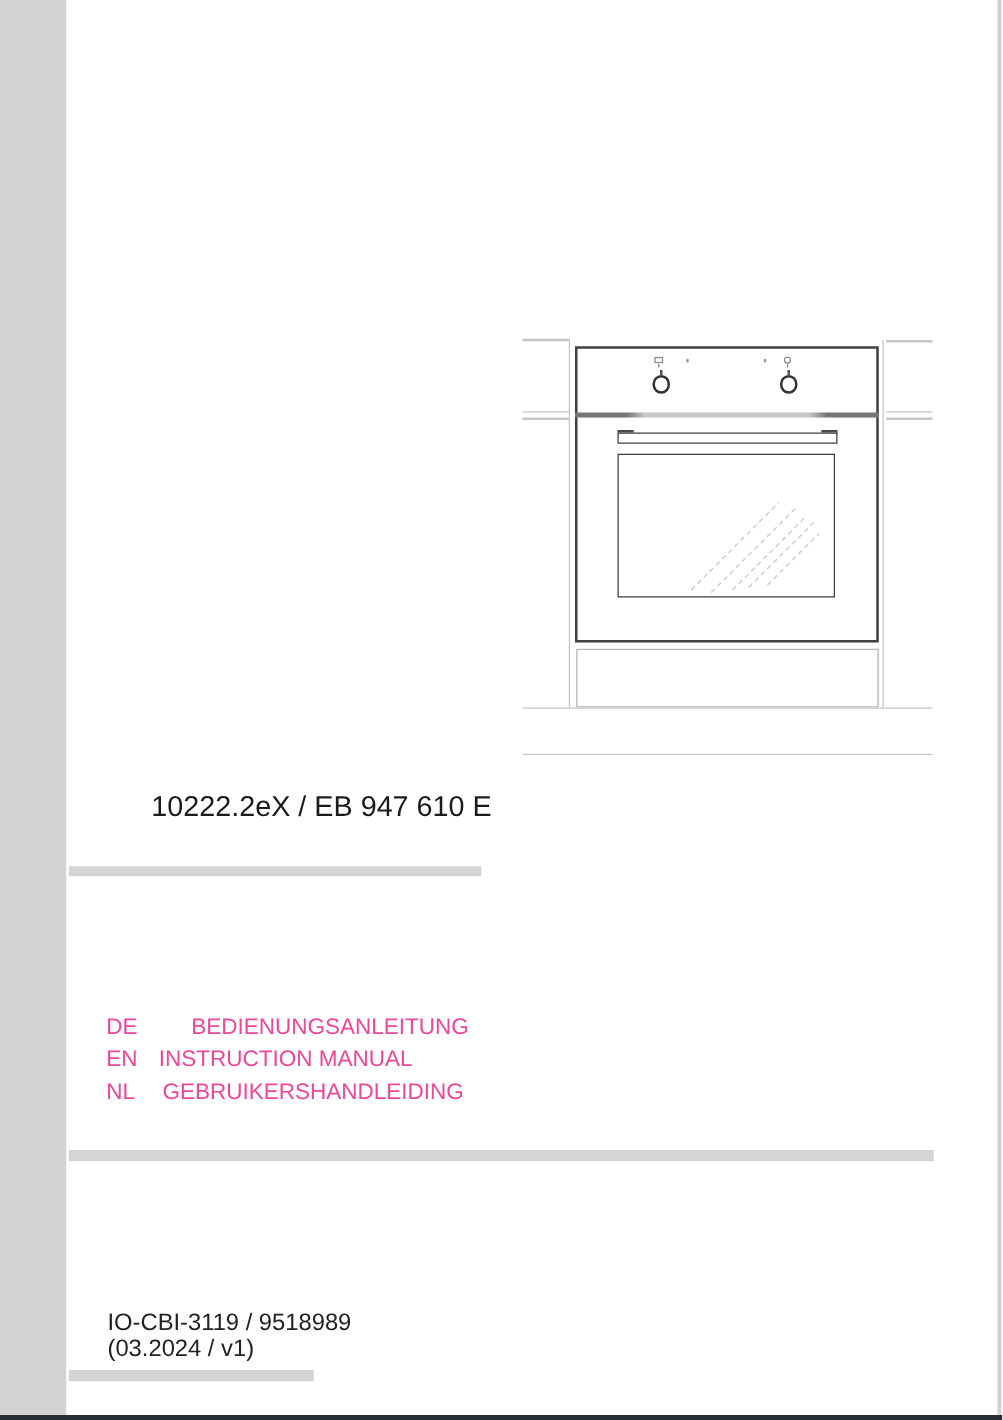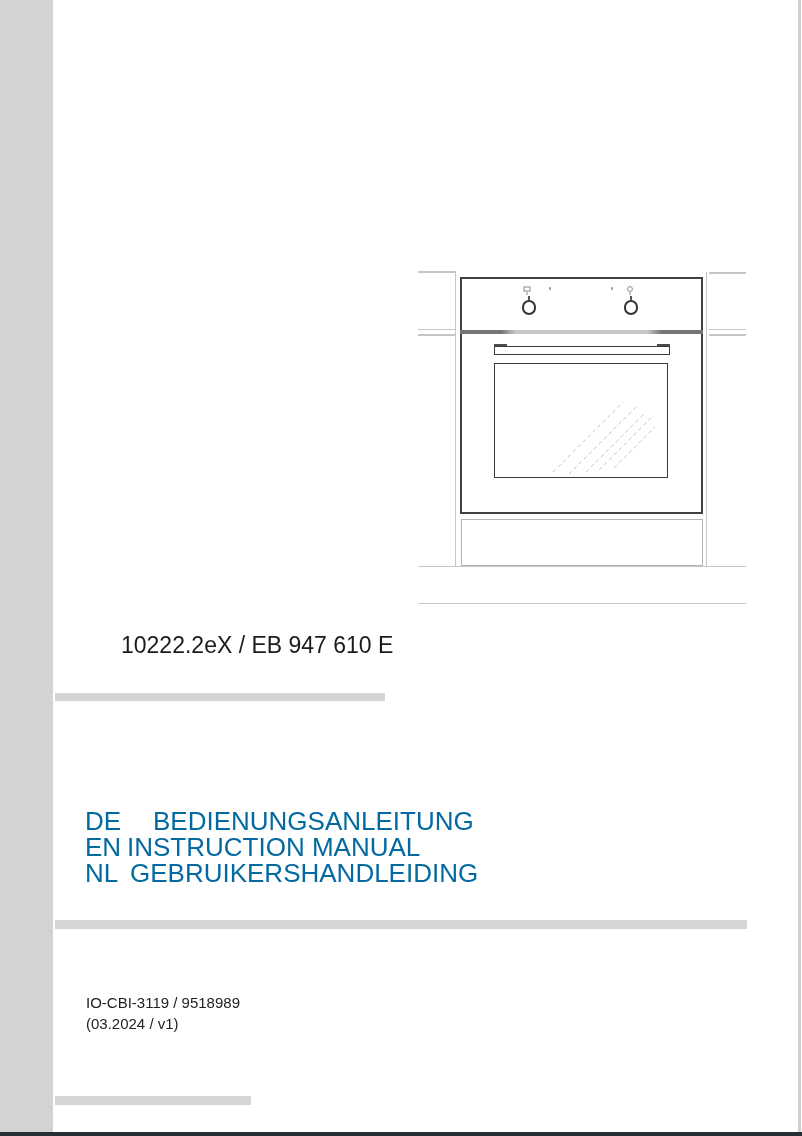--- a/index.html
+++ b/index.html
@@ -10,28 +10,28 @@
   .right-edge{position:absolute;left:798px;top:0;width:3px;height:1136px;background:#cfcfcf;}
   .bottom-strip{position:absolute;left:0;top:1132px;width:802px;height:4px;background:#272d37;z-index:5;}
   
   .bar{position:absolute;background:#d5d5d5;}
   .bar1{left:55px;top:693px;width:330px;height:8px;}
   .bar2{left:55px;top:920px;width:692px;height:9px;}
   .bar3{left:55px;top:1096px;width:196px;height:9px;}
   
   .models{position:absolute;left:89px;top:630px;font-size:23px;line-height:30px;color:#1b1b1b;margin-left:32px;}
   
-  .languages{position:absolute;left:85px;top:808px;font-size:26px;line-height:26px;color:#0369a1;}
+  .languages{position:absolute;left:85px;top:808px;font-size:18px;line-height:26px;color:#ec4899;}
   .lang-code{display:inline-block;}
   .lang-row:nth-child(1) .lang-code{width:68px;}
   .lang-row:nth-child(2) .lang-code{width:42px;}
   .lang-row:nth-child(3) .lang-code{width:45px;}
   .lang-row:nth-child(4) .lang-code{width:75px;margin-top:48px;}
   
-  .footer{position:absolute;left:86px;top:992px;font-size:15px;line-height:21px;color:#222222;}
+  .footer{position:absolute;left:86px;top:1048px;font-size:19px;line-height:21px;color:#222222;}
   
   .illustration{position:absolute;left:410px;top:255px;width:345px;height:352px;}
   .illustration div{position:absolute;}
   .cab{background:#c6c6c6;}
   .cab-top-left-h{left:8px;top:15.5px;width:37px;height:2px;}
   .cab-top-right-h{left:299px;top:16.5px;width:37px;height:2px;}
   .cab-mid-left-h1{left:8px;top:73.5px;width:37px;height:1.8px;}
   .cab-mid-left-h2{left:8px;top:79px;width:37px;height:1.8px;}
   .cab-mid-right-h1{left:299px;top:73.5px;width:37px;height:1.8px;}
   .cab-mid-right-h2{left:299px;top:79px;width:37px;height:1.8px;}

